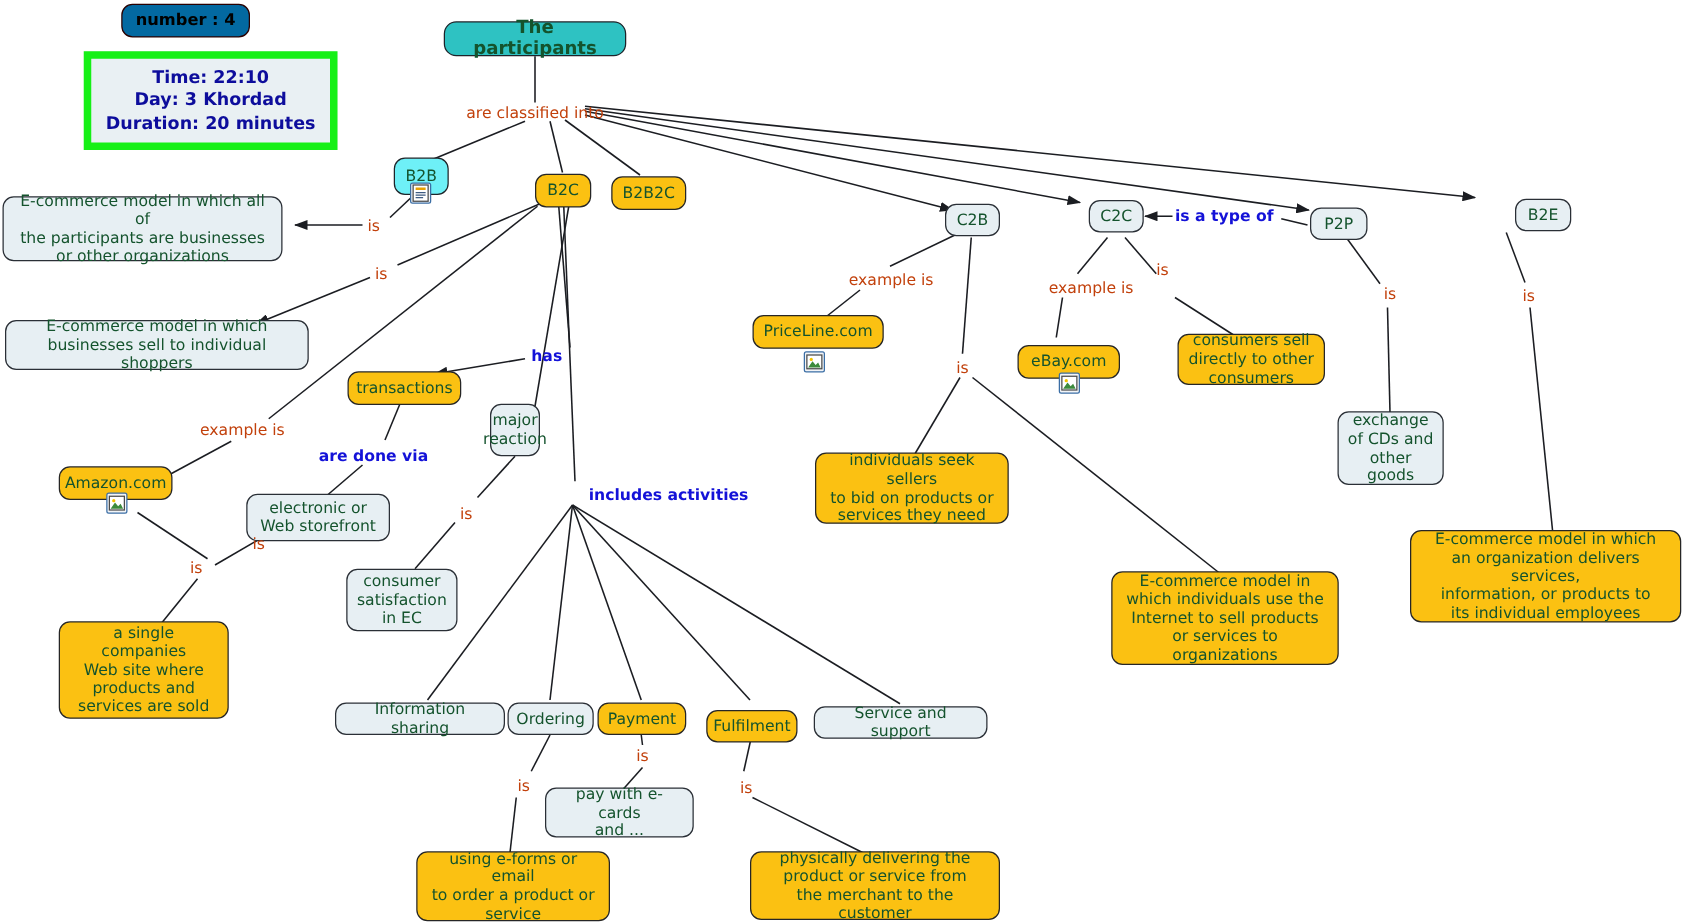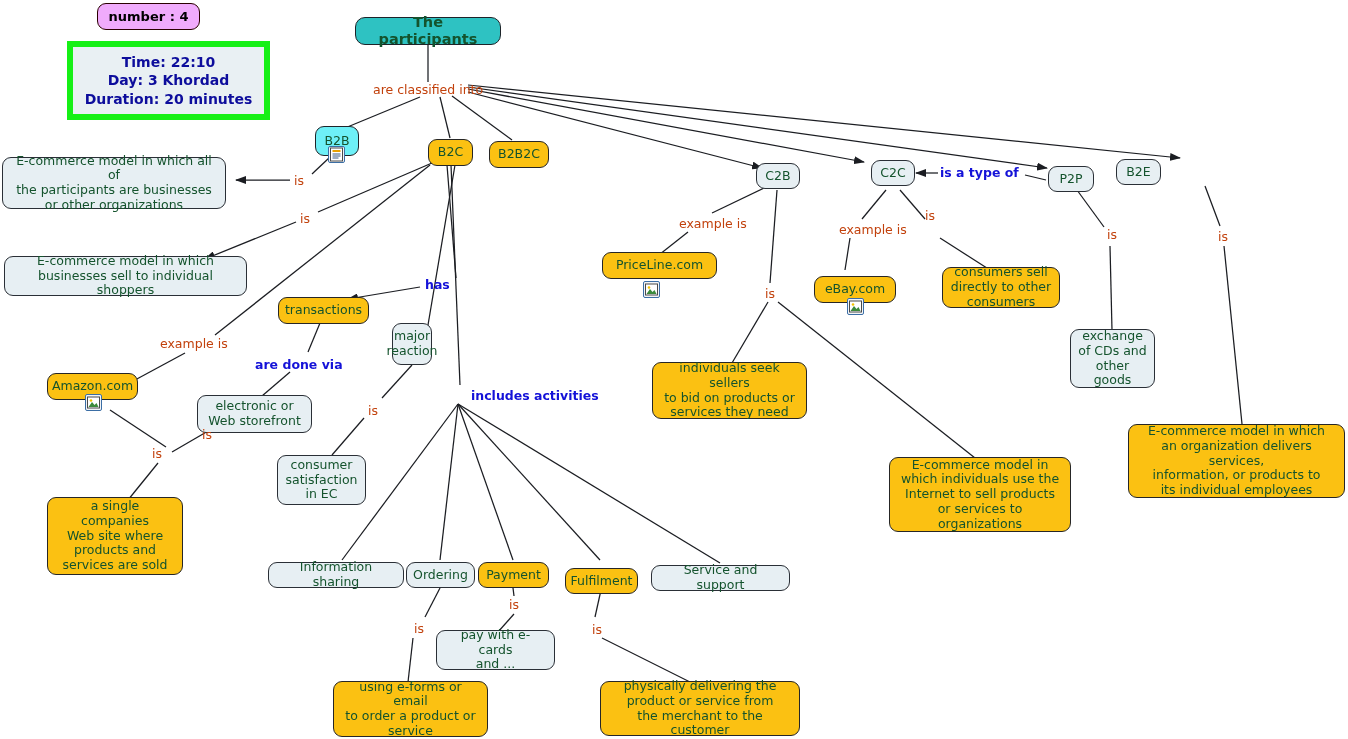--- a/index.html
+++ b/index.html
@@ -78,21 +78,21 @@
     background: transparent;
   }
   .lbl-blue {
     color: #1412d8;
     font-weight: bold;
   }
 
   
   .badge-number {
     position: absolute;
-    background: #f0abfc;
+    background: #0369a1;
     border: 1.5px solid #2a0000;
     border-radius: 9px;
     color: #000000;
     font-weight: bold;
     font-size: 13px;
     display: flex;
     align-items: center;
     justify-content: center;
     z-index: 8;
   }
@@ -242,21 +242,21 @@
   <div class="node n-amber" style="left:428px; top:139px; width:45px; height:27px;">B2C</div>
 
   <div class="node n-amber" style="left:489px; top:141px; width:60px; height:27px;">B2B2C</div>
 
   <div class="node n-concept" style="left:756px; top:163px; width:44px; height:26px;">C2B</div>
 
   <div class="node n-concept" style="left:871px; top:160px; width:44px; height:26px;">C2C</div>
 
   <div class="node n-concept" style="left:1048px; top:166px; width:46px; height:26px;">P2P</div>
 
-  <div class="node n-concept" style="left:1116px; top:159px; width:45px; height:26px;">B2E</div>
+  <div class="node n-concept" style="left:1212px; top:159px; width:45px; height:26px;">B2E</div>
 
   <div class="node n-concept" style="left:2px; top:157px; width:224px; height:52px;">E-commerce model in which all of
 the participants are businesses
 or other organizations</div>
 
   <div class="node n-concept" style="left:4px; top:256px; width:243px; height:40px;">E-commerce model in which
 businesses sell to individual shoppers</div>
 
   <div class="node n-amber" style="left:47px; top:373px; width:91px; height:27px;">Amazon.com</div>
   <span class="res-icon" style="left:85px; top:394px;">
@@ -298,21 +298,21 @@
 and ...</div>
 
   <div class="node n-amber" style="left:333px; top:681px; width:155px; height:56px;">using e-forms or email
 to order a product or
 service</div>
 
   <div class="node n-amber" style="left:600px; top:681px; width:200px; height:55px;">physically delivering the
 product or service from
 the merchant to the customer</div>
 
-  <div class="node n-amber" style="left:602px; top:252px; width:115px; height:27px;">PriceLine.com</div>
+  <div class="node n-amber" style="left:602px; top:252px; width:105px; height:27px;">PriceLine.com</div>
   <span class="res-icon" style="left:643px; top:281px;">
     <svg width="15" height="15" viewBox="0 0 15 15">
       <rect x="1.5" y="2" width="12" height="11" fill="#ffffff" stroke="#4a4a4a" stroke-width="1"></rect>
       <circle cx="5" cy="5.5" r="1.3" fill="#f2c200"></circle>
       <path d="M2.5 12 L6 7 L8.5 10 L10.5 8 L12.5 12 z" fill="#3c8a3c"></path>
     </svg>
   </span>
 
   <div class="node n-amber" style="left:814px; top:276px; width:82px; height:27px;">eBay.com</div>
   <span class="res-icon" style="left:847px; top:298px;">

